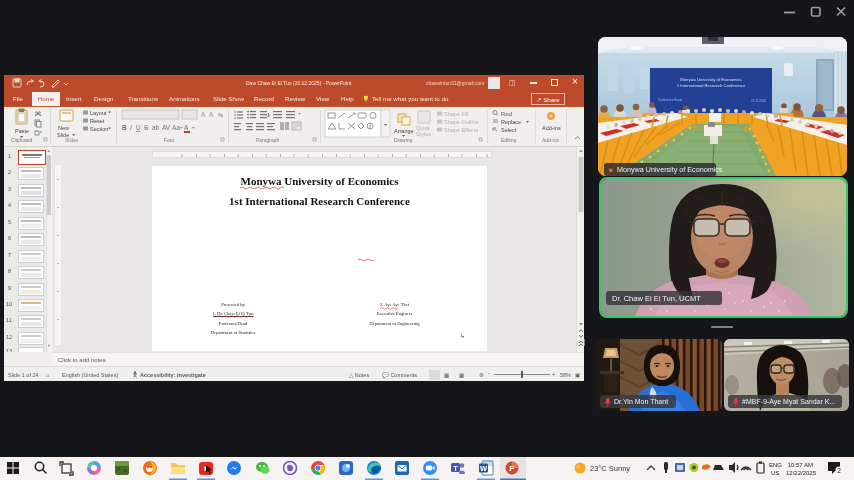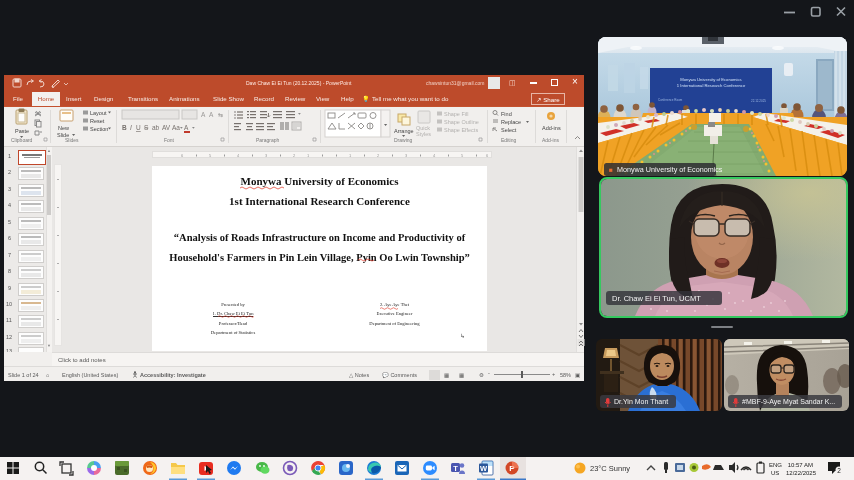--- a/index.html
+++ b/index.html
@@ -350,21 +350,20 @@
           <rect x="2" y="70" width="2" height="0.8"></rect>
           <rect x="2" y="98" width="2" height="0.8"></rect>
           <rect x="2" y="126" width="2" height="0.8"></rect>
           <rect x="2" y="154" width="2" height="0.8"></rect>
     </g>
       </svg>
   </div>
 
   <div class="abs" style="left:148px;top:91px;width:335px;height:185px;background:#ffffff;font-family:'Liberation Serif',serif;color:#111;">
     <div style="text-align:center;font-weight:bold;font-size:11px;margin-top:6px;line-height:19.5px;">Monywa University of Economics<br>1st International Research Conference</div>
-    <div style="text-align:center;font-weight:bold;font-size:10.5px;margin-top:17px;line-height:20px;">“Analysis of Roads Infrastructure on Income and Productivity of Household's Farmers in Pin Lein Village, Pyin Oo Lwin Township”</div>
     <div class="abs" style="left:41px;top:134px;width:80px;text-align:center;font-size:4.6px;line-height:9.4px;color:#222;">Presented by<br><span style="border-bottom:0.5px solid #333;">1. Dr. Chaw Ei Ei Tun</span><br>Professor/Head<br>Department of Statistics</div>
     <div class="abs" style="left:195px;top:134px;width:95px;text-align:center;font-size:4.6px;line-height:9.4px;color:#222;">2. Aye Aye Thet<br>Executive Engineer<br>Department of Engineering</div>
     <svg class="abs" style="left:0;top:0;" width="335" height="185" viewBox="0 0 335 185">
       <path d="M88,22 q2,-2 4,0 t4,0 t4,0 t4,0 t4,0 t4,0 t4,0 t4,0 t4,0 t4,0 t4,0" stroke="#e03020" stroke-width="0.7" fill="none"></path>
       <path d="M206,94 q2,-2 4,0 t4,0 t4,0 t4,0" stroke="#e03020" stroke-width="0.7" fill="none"></path>
       <path d="M66,150.5 q1.5,-1.5 3,0 t3,0 t3,0 t3,0 t3,0 t3,0 t3,0 t3,0 t3,0 t3,0 t3,0 t3,0" stroke="#e03020" stroke-width="0.6" fill="none"></path>
       <path d="M228,142.5 q1.5,-1.5 3,0 t3,0 t3,0 t3,0 t3,0 t3,0" stroke="#e03020" stroke-width="0.6" fill="none"></path>
       <text x="308" y="172" font-size="6" fill="#555" font-family="Liberation Serif">↳</text>
     </svg>
   </div>

